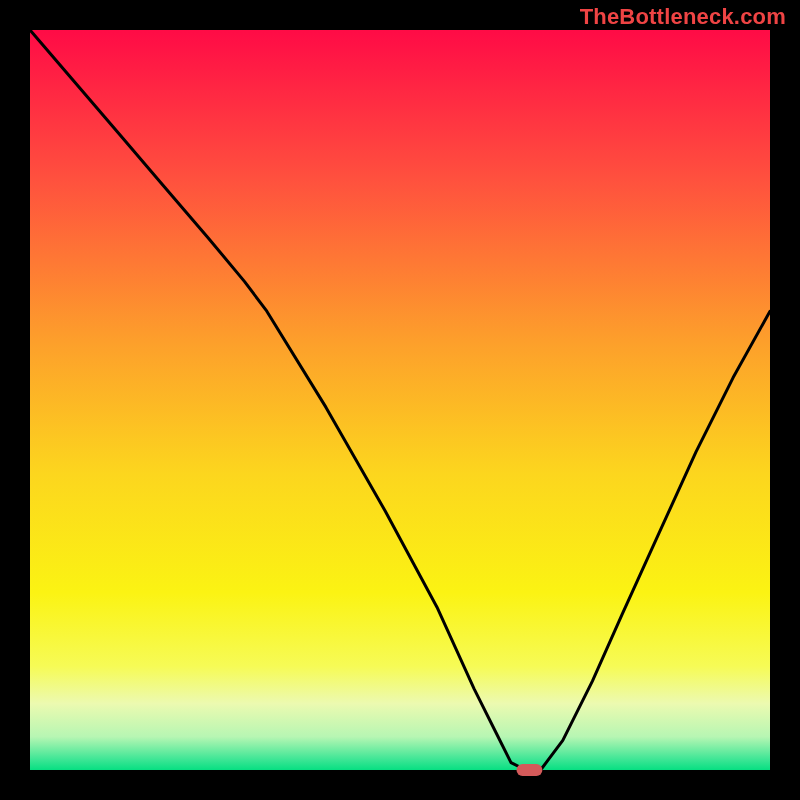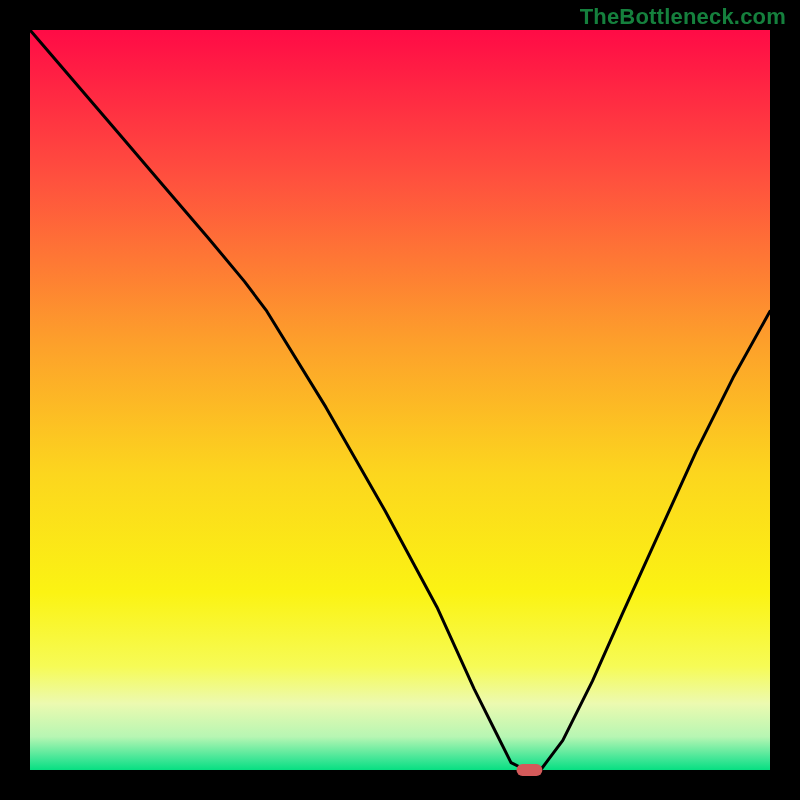--- a/index.html
+++ b/index.html
@@ -15,21 +15,21 @@
     width: 800px;
     height: 800px;
   }
   .watermark {
     position: absolute;
     top: 4px;
     right: 14px;
     font-family: Arial, Helvetica, sans-serif;
     font-size: 22px;
     font-weight: bold;
-    color: #15803d;
+    color: #ef4444;
     letter-spacing: 0.2px;
     z-index: 10;
   }
   svg.plot {
     position: absolute;
     left: 0;
     top: 0;
     width: 800px;
     height: 800px;
   }

